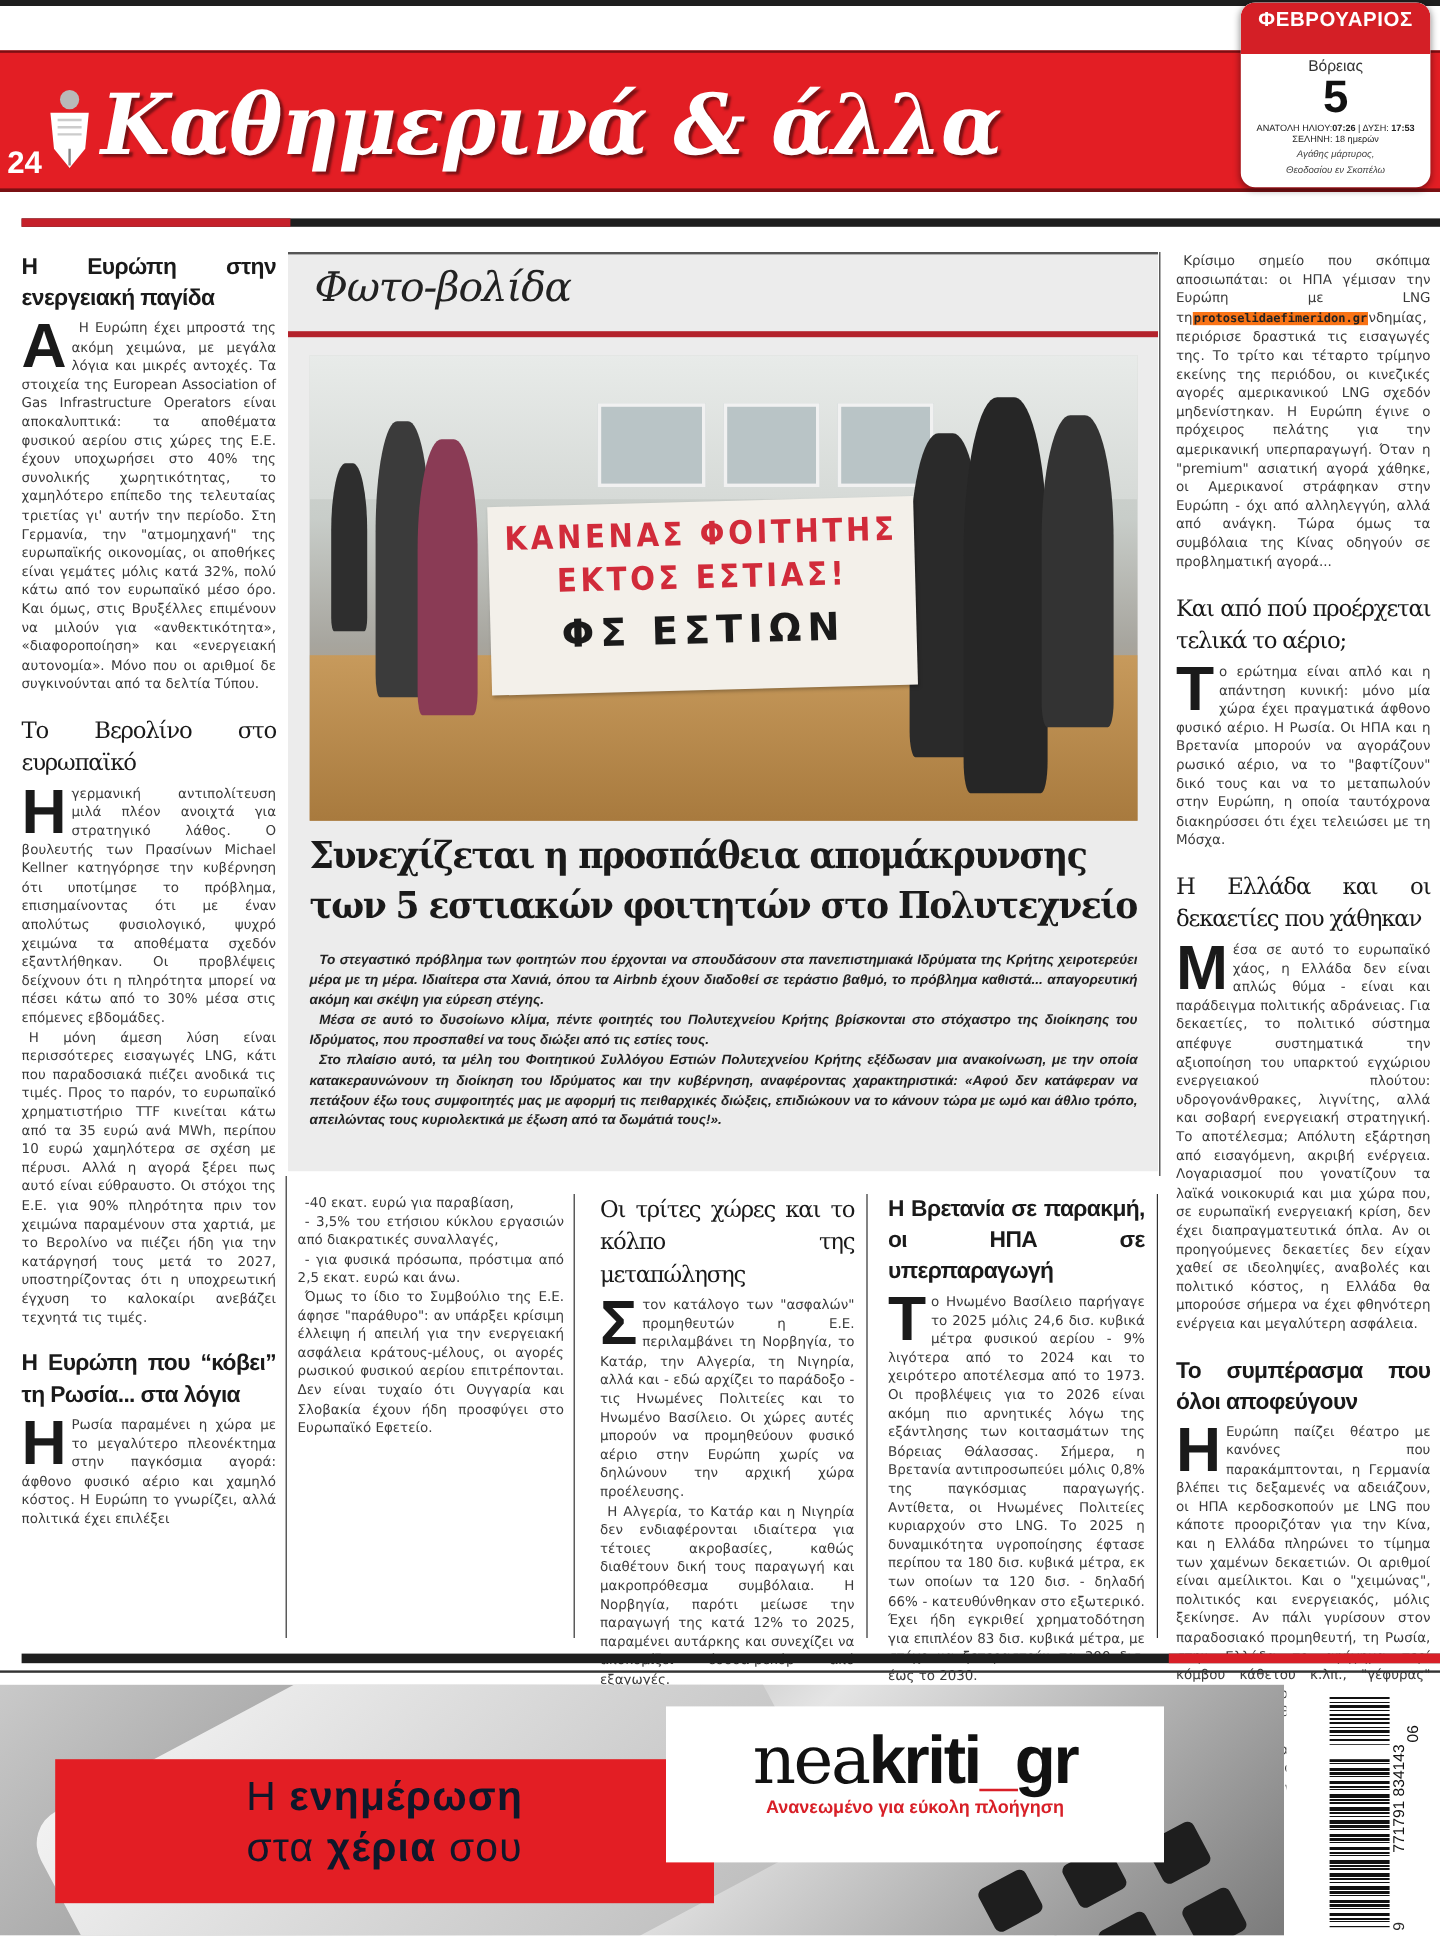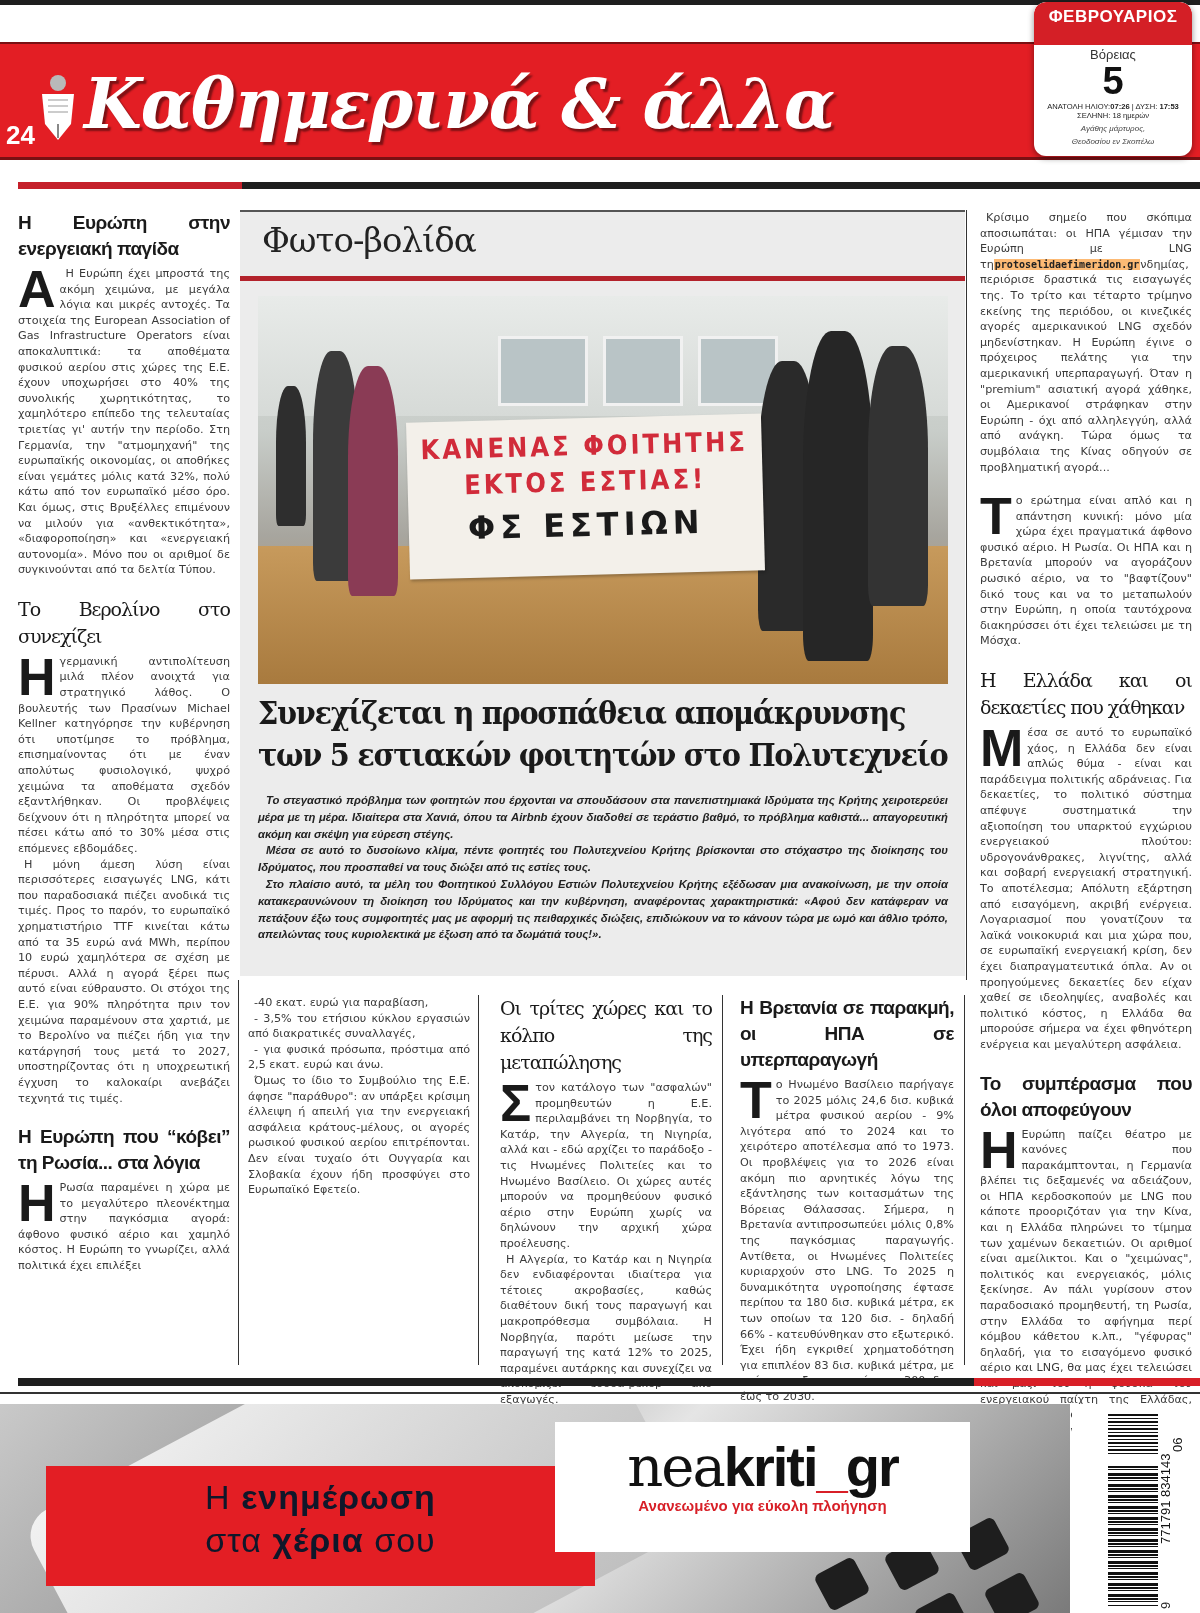--- a/index.html
+++ b/index.html
@@ -32,37 +32,37 @@
   .col p.first { text-indent: 0; }
   .h-sans { font-family: "Liberation Sans", sans-serif; font-weight: bold; font-size: 19px; line-height: 26px; color: #1a1a1a; letter-spacing: -0.5px; margin-bottom: 4px; }
   .h-serif { font-family: "DejaVu Serif", serif; font-size: 19px; line-height: 27px; color: #1a1a1a; letter-spacing: -1px; margin-bottom: 4px; }
   .dropcap { float: left; font-family: "Liberation Sans", sans-serif; font-weight: bold; font-size: 52px; line-height: 42px; margin: 2px 4px 0 0; color: #1a1a1a; }
   .section { margin-bottom: 18px; }
 
   .vrule { position: absolute; width: 1px; background: #333; }
 
   
   .feature { position: absolute; left: 240px; top: 210px; width: 725px; height: 766px; background: #ececec; border-top: 2px solid #555; }
-  .feature-label { position: absolute; left: 22px; top: 8px; font-family: "DejaVu Serif", serif; font-size: 34px; color: #222; letter-spacing: -1px; }
+  .feature-label { position: absolute; left: 22px; top: 8px; font-family: "DejaVu Serif", serif; font-style: italic; font-size: 34px; color: #222; letter-spacing: -1px; }
   .feature-redline { position: absolute; left: 0; top: 64px; width: 725px; height: 5px; background: #b3222b; }
   .photo { position: absolute; left: 18px; top: 84px; width: 690px; height: 388px; overflow: hidden; background: linear-gradient(180deg, #d9dcd8 0%, #c8cdc9 35%, #a7a59e 62%, #b58a52 100%); }
   .photo .wall { position: absolute; left: 0; top: 0; width: 690px; height: 120px; background: linear-gradient(180deg,#e8ebe9,#d6dad7); }
   .photo .win { position: absolute; top: 40px; height: 70px; background: #b9c4c6; border: 3px solid #f1f1f1; }
   .photo .floor { position: absolute; left: 0; top: 250px; width: 690px; height: 138px; background: linear-gradient(180deg,#c79a5c,#a87a3e); }
   .photo .person { position: absolute; border-radius: 40% 40% 8% 8%; }
   .banner { position: absolute; left: 150px; top: 122px; width: 355px; height: 157px; background: #f3f0ea; transform: rotate(-1.5deg); text-align: center; box-shadow: 1px 2px 3px rgba(0,0,0,0.25); }
   .banner .l1, .banner .l2 { font-family: "DejaVu Sans Condensed", "DejaVu Sans", sans-serif; color: #d12b3a; font-size: 27px; font-weight: bold; letter-spacing: 3px; line-height: 36px; }
   .banner .l1 { margin-top: 10px; }
   .banner .l3 { font-family: "DejaVu Sans", sans-serif; color: #1a1a1a; font-size: 32px; font-weight: bold; letter-spacing: 5px; margin-top: 6px; }
 
   .feature-headline { position: absolute; left: 18px; top: 480px; width: 700px; font-family: "DejaVu Serif", serif; font-weight: bold; font-size: 31px; line-height: 42px; color: #1a1a1a; letter-spacing: -1.4px; transform: scaleX(0.93); transform-origin: left; white-space: nowrap; }
   .feature-body { position: absolute; left: 18px; top: 580px; width: 690px; font-family: "Liberation Sans", sans-serif; font-style: italic; font-weight: bold; font-size: 11.3px; line-height: 16.8px; color: #222; text-align: justify; }
   .feature-body p { text-indent: 8px; }
 
-  .watermark { font-family: "DejaVu Sans Mono", monospace; font-weight: bold; font-size: 10px; color: #222; background: #fdba74; padding: 0 1px; }
+  .watermark { font-family: "DejaVu Sans Mono", monospace; font-weight: bold; font-size: 10px; color: #222; background: #f97316; padding: 0 1px; }
 
   
   .bottom-rule { position: absolute; left: 18px; top: 1378px; width: 1182px; height: 8px; background: #1e1e1e; }
   .bottom-rule .red { position: absolute; right: 0; top: 0; width: 226px; height: 8px; background: #d81f27; }
   .bottom-thin { position: absolute; left: 0; top: 1392px; width: 1200px; height: 2px; background: #333; }
 
   .ad { position: absolute; left: 0; top: 1404px; width: 1070px; height: 209px; overflow: hidden; background: linear-gradient(135deg, #c9c9c9 0%, #9e9e9e 30%, #e5e5e5 55%, #7a7a7a 100%); }
   .ad .device { position: absolute; left: 60px; top: -40px; width: 600px; height: 320px; background: linear-gradient(160deg,#f2f2f2,#bdbdbd); border-radius: 30px; transform: rotate(-28deg); }
   .ad .keys { position: absolute; left: 780px; top: 120px; width: 320px; height: 140px; }
   .ad .key { position: absolute; width: 44px; height: 40px; background: #1e1e1e; border-radius: 6px; transform: rotate(-28deg); }
@@ -119,21 +119,21 @@
     <div class="red"></div>
   </div>
 
 <div class="col" style="left:18px; top:210px; width:212px;">
   <div class="section">
     <div class="h-sans">Η Ευρώπη στην ενεργειακή παγίδα</div>
     <span class="dropcap">Α</span>
     <p>Η Ευρώπη έχει μπροστά της ακόμη χειμώνα, με μεγάλα λόγια και μικρές αντοχές. Τα στοιχεία της European Association of Gas Infrastructure Operators είναι αποκαλυπτικά: τα αποθέματα φυσικού αερίου στις χώρες της Ε.Ε. έχουν υποχωρήσει στο 40% της συνολικής χωρητικότητας, το χαμηλότερο επίπεδο της τελευταίας τριετίας γι' αυτήν την περίοδο. Στη Γερμανία, την "ατμομηχανή" της ευρωπαϊκής οικονομίας, οι αποθήκες είναι γεμάτες μόλις κατά 32%, πολύ κάτω από τον ευρωπαϊκό μέσο όρο. Και όμως, στις Βρυξέλλες επιμένουν να μιλούν για «ανθεκτικότητα», «διαφοροποίηση» και «ενεργειακή αυτονομία». Μόνο που οι αριθμοί δε συγκινούνται από τα δελτία Τύπου.</p>
   </div>
   <div class="section">
-    <div class="h-serif">Το Βερολίνο στο συνεχίζει</div>
+    <div class="h-serif">Το Βερολίνο στο ευρωπαϊκό</div>
     <span class="dropcap">Η</span>
     <p class="first">γερμανική αντιπολίτευση μιλά πλέον ανοιχτά για στρατηγικό λάθος. Ο βουλευτής των Πρασίνων Michael Kellner κατηγόρησε την κυβέρνηση ότι υποτίμησε το πρόβλημα, επισημαίνοντας ότι με έναν απολύτως φυσιολογικό, ψυχρό χειμώνα τα αποθέματα σχεδόν εξαντλήθηκαν. Οι προβλέψεις δείχνουν ότι η πληρότητα μπορεί να πέσει κάτω από το 30% μέσα στις επόμενες εβδομάδες.</p>
     <p>Η μόνη άμεση λύση είναι περισσότερες εισαγωγές LNG, κάτι που παραδοσιακά πιέζει ανοδικά τις τιμές. Προς το παρόν, το ευρωπαϊκό χρηματιστήριο TTF κινείται κάτω από τα 35 ευρώ ανά MWh, περίπου 10 ευρώ χαμηλότερα σε σχέση με πέρυσι. Αλλά η αγορά ξέρει πως αυτό είναι εύθραυστο. Οι στόχοι της Ε.Ε. για 90% πληρότητα πριν τον χειμώνα παραμένουν στα χαρτιά, με το Βερολίνο να πιέζει ήδη για την κατάργησή τους μετά το 2027, υποστηρίζοντας ότι η υποχρεωτική έγχυση το καλοκαίρι ανεβάζει τεχνητά τις τιμές.</p>
   </div>
   <div class="section">
     <div class="h-sans">Η Ευρώπη που “κόβει” τη Ρωσία... στα λόγια</div>
     <span class="dropcap">Η</span>
     <p class="first">Ρωσία παραμένει η χώρα με το μεγαλύτερο πλεονέκτημα στην παγκόσμια αγορά: άφθονο φυσικό αέριο και χαμηλό κόστος. Η Ευρώπη το γνωρίζει, αλλά πολιτικά έχει επιλέξει</p>
   </div>
 </div>
@@ -200,20 +200,21 @@
 
 <div class="vrule" style="left:964px; top:995px; height:370px;"></div>
 
 <div class="col" style="left:980px; top:210px; width:212px;">
   <div class="section">
     <p>
       <span>Κρίσιμο σημείο που σκόπιμα αποσιωπάται: οι ΗΠΑ γέμισαν την Ευρώπη με LNG τη</span><span class="watermark">protoselidaefimeridon.gr</span><span>νδημίας, περιόρισε δραστικά τις εισαγωγές της. Το τρίτο και τέταρτο τρίμηνο εκείνης της περιόδου, οι κινεζικές αγορές αμερικανικού LNG σχεδόν μηδενίστηκαν. Η Ευρώπη έγινε ο πρόχειρος πελάτης για την αμερικανική υπερπαραγωγή. Όταν η "premium" ασιατική αγορά χάθηκε, οι Αμερικανοί στράφηκαν στην Ευρώπη - όχι από αλληλεγγύη, αλλά από ανάγκη. Τώρα όμως τα συμβόλαια της Κίνας οδηγούν σε προβληματική αγορά...</span>
     </p>
   </div>
   <div class="section">
+    <div class="h-serif">Και από πού προέρχεται τελικά το αέριο;</div>
     <span class="dropcap">Τ</span>
     <p class="first">ο ερώτημα είναι απλό και η απάντηση κυνική: μόνο μία χώρα έχει πραγματικά άφθονο φυσικό αέριο. Η Ρωσία. Οι ΗΠΑ και η Βρετανία μπορούν να αγοράζουν ρωσικό αέριο, να το "βαφτίζουν" δικό τους και να το μεταπωλούν στην Ευρώπη, η οποία ταυτόχρονα διακηρύσσει ότι έχει τελειώσει με τη Μόσχα.</p>
   </div>
   <div class="section">
     <div class="h-serif">Η Ελλάδα και οι δεκαετίες που χάθηκαν</div>
     <span class="dropcap">Μ</span>
     <p class="first">έσα σε αυτό το ευρωπαϊκό χάος, η Ελλάδα δεν είναι απλώς θύμα - είναι και παράδειγμα πολιτικής αδράνειας. Για δεκαετίες, το πολιτικό σύστημα απέφυγε συστηματικά την αξιοποίηση του υπαρκτού εγχώριου ενεργειακού πλούτου: υδρογονάνθρακες, λιγνίτης, αλλά και σοβαρή ενεργειακή στρατηγική. Το αποτέλεσμα; Απόλυτη εξάρτηση από εισαγόμενη, ακριβή ενέργεια. Λογαριασμοί που γονατίζουν τα λαϊκά νοικοκυριά και μια χώρα που, σε ευρωπαϊκή ενεργειακή κρίση, δεν έχει διαπραγματευτικά όπλα. Αν οι προηγούμενες δεκαετίες δεν είχαν χαθεί σε ιδεοληψίες, αναβολές και πολιτικό κόστος, η Ελλάδα θα μπορούσε σήμερα να έχει φθηνότερη ενέργεια και μεγαλύτερη ασφάλεια.</p>
   </div>
   <div class="section">
     <div class="h-sans">Το συμπέρασμα που όλοι αποφεύγουν</div>

